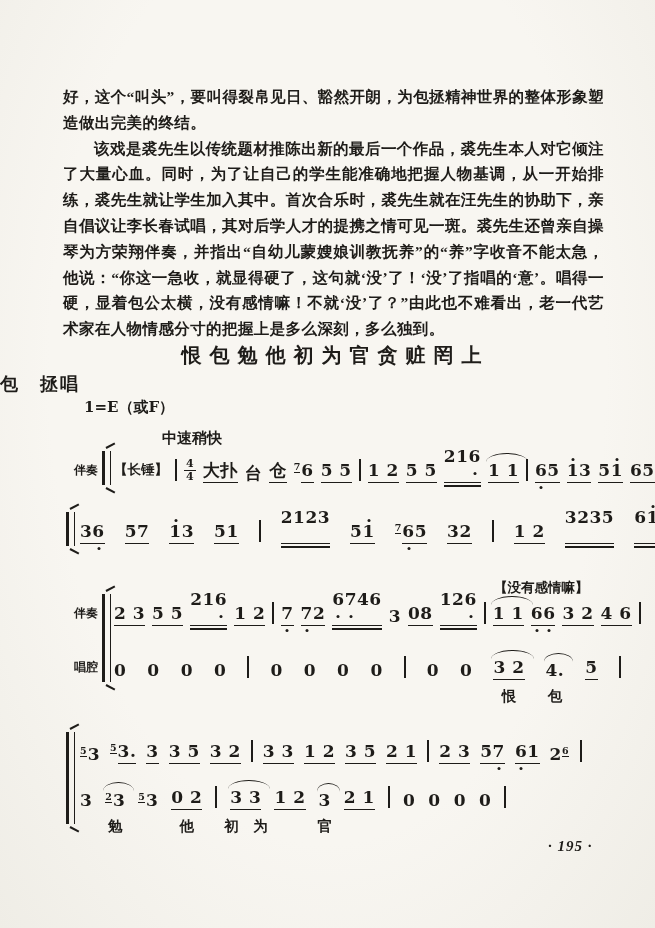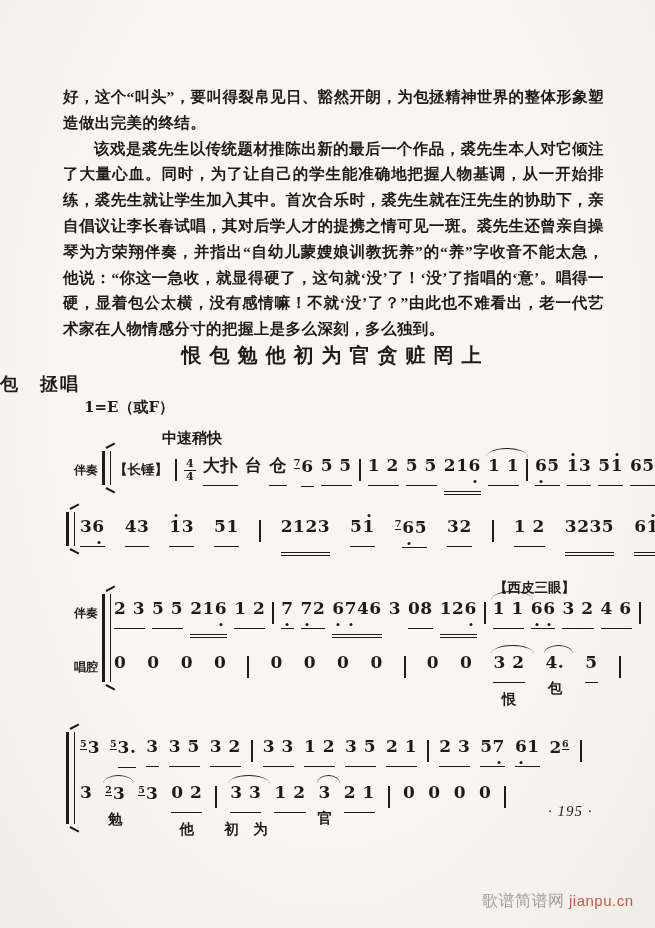--- a/index.html
+++ b/index.html
@@ -27,47 +27,47 @@
   .score{position:absolute; left:66px; top:452px; width:560px; height:390px;}
   .system{position:absolute; left:0; width:555px;}
   .bracket{position:absolute; width:5px; border-left:3px solid #1e1c19;
       border-right:1.3px solid #1e1c19;}
   .bracket::before, .bracket::after{content:""; position:absolute; left:1px; width:10px;
       height:2px; background:#1e1c19;}
   .bracket::before{top:-4px; transform:rotate(-28deg); transform-origin:left center;}
   .bracket::after{bottom:-4px; transform:rotate(28deg); transform-origin:left center;}
   .row-label{position:absolute; left:0; font-size:12px; font-weight:700; white-space:nowrap;margin-left:8px;}
   .sys-tag{position:absolute; font-size:13.5px; font-weight:bold; white-space:nowrap;}
-  .srow{position:absolute; display:flex; align-items:flex-start; column-gap:8px; height:26px;}
+  .srow{position:absolute; display:flex; align-items:flex-end; column-gap:8px; height:26px;}
   .bar{width:2px; height:22px; background:#1e1c19; align-self:center;}
   .mtag{font-size:13.5px; font-weight:bold; align-self:center; white-space:nowrap;}
   .timesig{display:inline-flex; flex-direction:column; align-items:center; align-self:center;
       font-family:"DejaVu Serif", serif; font-size:11px; font-weight:bold; line-height:1.05;}
   .timesig .num{border-bottom:1.3px solid #1e1c19; padding:0 2px;}
   .tok{position:relative; display:inline-block; white-space:nowrap;}
   .nt{display:inline-block; font-family:"DejaVu Serif", serif; font-weight:bold;
       font-size:17px; line-height:1.05; letter-spacing:0.5px;}
-  .u1{border-bottom:1.7px solid #1e1c19; padding-bottom:10px;}
+  .u1{border-bottom:1.7px solid #1e1c19; padding-bottom:2px;}
   .u2{border-bottom:1.7px solid #1e1c19; padding-bottom:16px; position:relative;}
   .u2::after{content:""; position:absolute; left:0; right:0; bottom:-4.5px; height:1.7px;
       background:#1e1c19;}
   .grace{font-family:"DejaVu Serif", serif; font-size:9.5px; font-weight:bold;
       border-bottom:1.2px solid #1e1c19; margin-right:1px; vertical-align:6px;}
   .slur{position:absolute; left:-2px; right:-9px; top:-9.5px; height:8px;
       border-top:1.6px solid #1e1c19; border-radius:50% 50% 0 0 / 100% 100% 0 0;}
   .ch{position:relative; display:inline-block;}
   .d-a{position:absolute; left:50%; top:-4.5px; width:3px; height:3px; border-radius:50%;
       background:#1e1c19; transform:translateX(-50%);}
   .d-b{position:absolute; left:50%; bottom:-8.5px; width:3px; height:3px; border-radius:50%;
       background:#1e1c19; transform:translateX(-50%);}
   .lyr{position:absolute; top:calc(100% + 7px); left:50%; transform:translateX(-50%);
       font-size:14.5px; font-weight:600; white-space:nowrap; font-family:"Liberation Serif", serif;}
   
-  .page-number{position:absolute; left:548px; top:803px; font-size:15px; font-style:italic;
-      font-family:"Liberation Serif", serif; font-weight:400; letter-spacing:1px;}
+  .page-number{position:absolute; left:548px; top:838px; font-size:15px; font-style:italic;
+      font-family:"Liberation Serif", serif; font-weight:700; letter-spacing:1px;}
   .watermark{position:absolute; left:482px; top:891px; font-size:16px; letter-spacing:0.5px;}
   .wm-site{color:#a39f96;}
   .wm-url{color:#c75848; font-family:"Liberation Sans", sans-serif; font-size:15px;}
 </style>
 </head>
 <body>
 
 <div class="page">
 
   <div class="text-block">
@@ -105,39 +105,39 @@
           <span class="tok"><span class="nt u1"><span class="ch">6<i class="d-b"></i></span><span class="ch">5</span></span></span>
           <span class="tok"><span class="nt u1"><span class="ch">1<i class="d-a"></i></span><span class="ch">3</span></span></span>
           <span class="tok"><span class="nt u1"><span class="ch">5</span><span class="ch">1<i class="d-a"></i></span></span></span>
           <span class="tok"><span class="nt u1">65</span></span>
         </div>
       </div>
       <div class="system" style="top: 66px;">
         <div class="bracket" style="left: 0px; top: -6px; height: 34px;"></div>
         <div class="srow" style="top: 0px; left: 14px; column-gap: 20px;">
           <span class="tok"><span class="nt u1"><span class="ch">3</span><span class="ch">6<i class="d-b"></i></span></span></span>
-          <span class="tok"><span class="nt u1">43</span></span>
+          <span class="tok"><span class="nt u1">57</span></span>
           <span class="tok"><span class="nt u1"><span class="ch">1<i class="d-a"></i></span><span class="ch">3</span></span></span>
           <span class="tok"><span class="nt u1">51</span></span>
           <div class="bar"></div>
           <span class="tok"><span class="nt u2">2123</span></span>
           <span class="tok"><span class="nt u1"><span class="ch">5</span><span class="ch">1<i class="d-a"></i></span></span></span>
           <span class="tok"><sup class="grace">7</sup><span class="nt u1"><span class="ch">6<i class="d-b"></i></span><span class="ch">5</span></span></span>
           <span class="tok"><span class="nt u1">32</span></span>
           <div class="bar"></div>
           <span class="tok"><span class="nt u1">1 2</span></span>
           <span class="tok"><span class="nt u2">3235</span></span>
           <span class="tok"><span class="nt u2"><span class="ch">6</span><span class="ch">1<i class="d-a"></i></span><span class="ch">3</span><span class="ch">6</span></span></span>
           <span class="tok"><span class="nt u1">3 1</span></span>
           <div class="bar"></div>
         </div>
       </div>
       <div class="system" style="top: 134px;">
         <div class="bracket" style="left: 36px; top: 8px; height: 88px;"></div>
-        <div class="sys-tag" style="left: 428px; top: -7px;">【西皮三眼】</div>
+        <div class="sys-tag" style="left: 428px; top: -7px;">【没有感情嘛】</div>
         <div class="row-label" style="top: 19px;">伴奏</div>
         <div class="srow" style="top: 14px; left: 48px; column-gap: 7px;">
           <span class="tok"><span class="nt u1">2 3</span></span>
           <span class="tok"><span class="nt u1">5 5</span></span>
           <span class="tok"><span class="nt u2"><span class="ch">2</span><span class="ch">1</span><span class="ch">6<i class="d-b"></i></span></span></span>
           <span class="tok"><span class="nt u1">1 2</span></span>
           <div class="bar"></div>
           <span class="tok"><span class="nt u1"><span class="ch">7<i class="d-b"></i></span></span></span>
           <span class="tok"><span class="nt u1"><span class="ch">7<i class="d-b"></i></span><span class="ch">2</span></span></span>
           <span class="tok"><span class="nt u2"><span class="ch">6<i class="d-b"></i></span><span class="ch">7<i class="d-b"></i></span><span class="ch">4</span><span class="ch">6</span></span></span>
@@ -206,18 +206,14 @@
           <span class="tok"><span class="nt">0</span></span>
           <span class="tok"><span class="nt">0</span></span>
           <span class="tok"><span class="nt">0</span></span>
           <div class="bar"></div>
         </div>
       </div>
     </div>
 
   <div class="page-number">· 195 ·</div>
 
-  <div class="watermark">
-    <span class="wm-site">歌谱简谱网</span>
-    <span class="wm-url">jianpu.cn</span>
-  </div>
 
 </div>
 
 </body></html>

